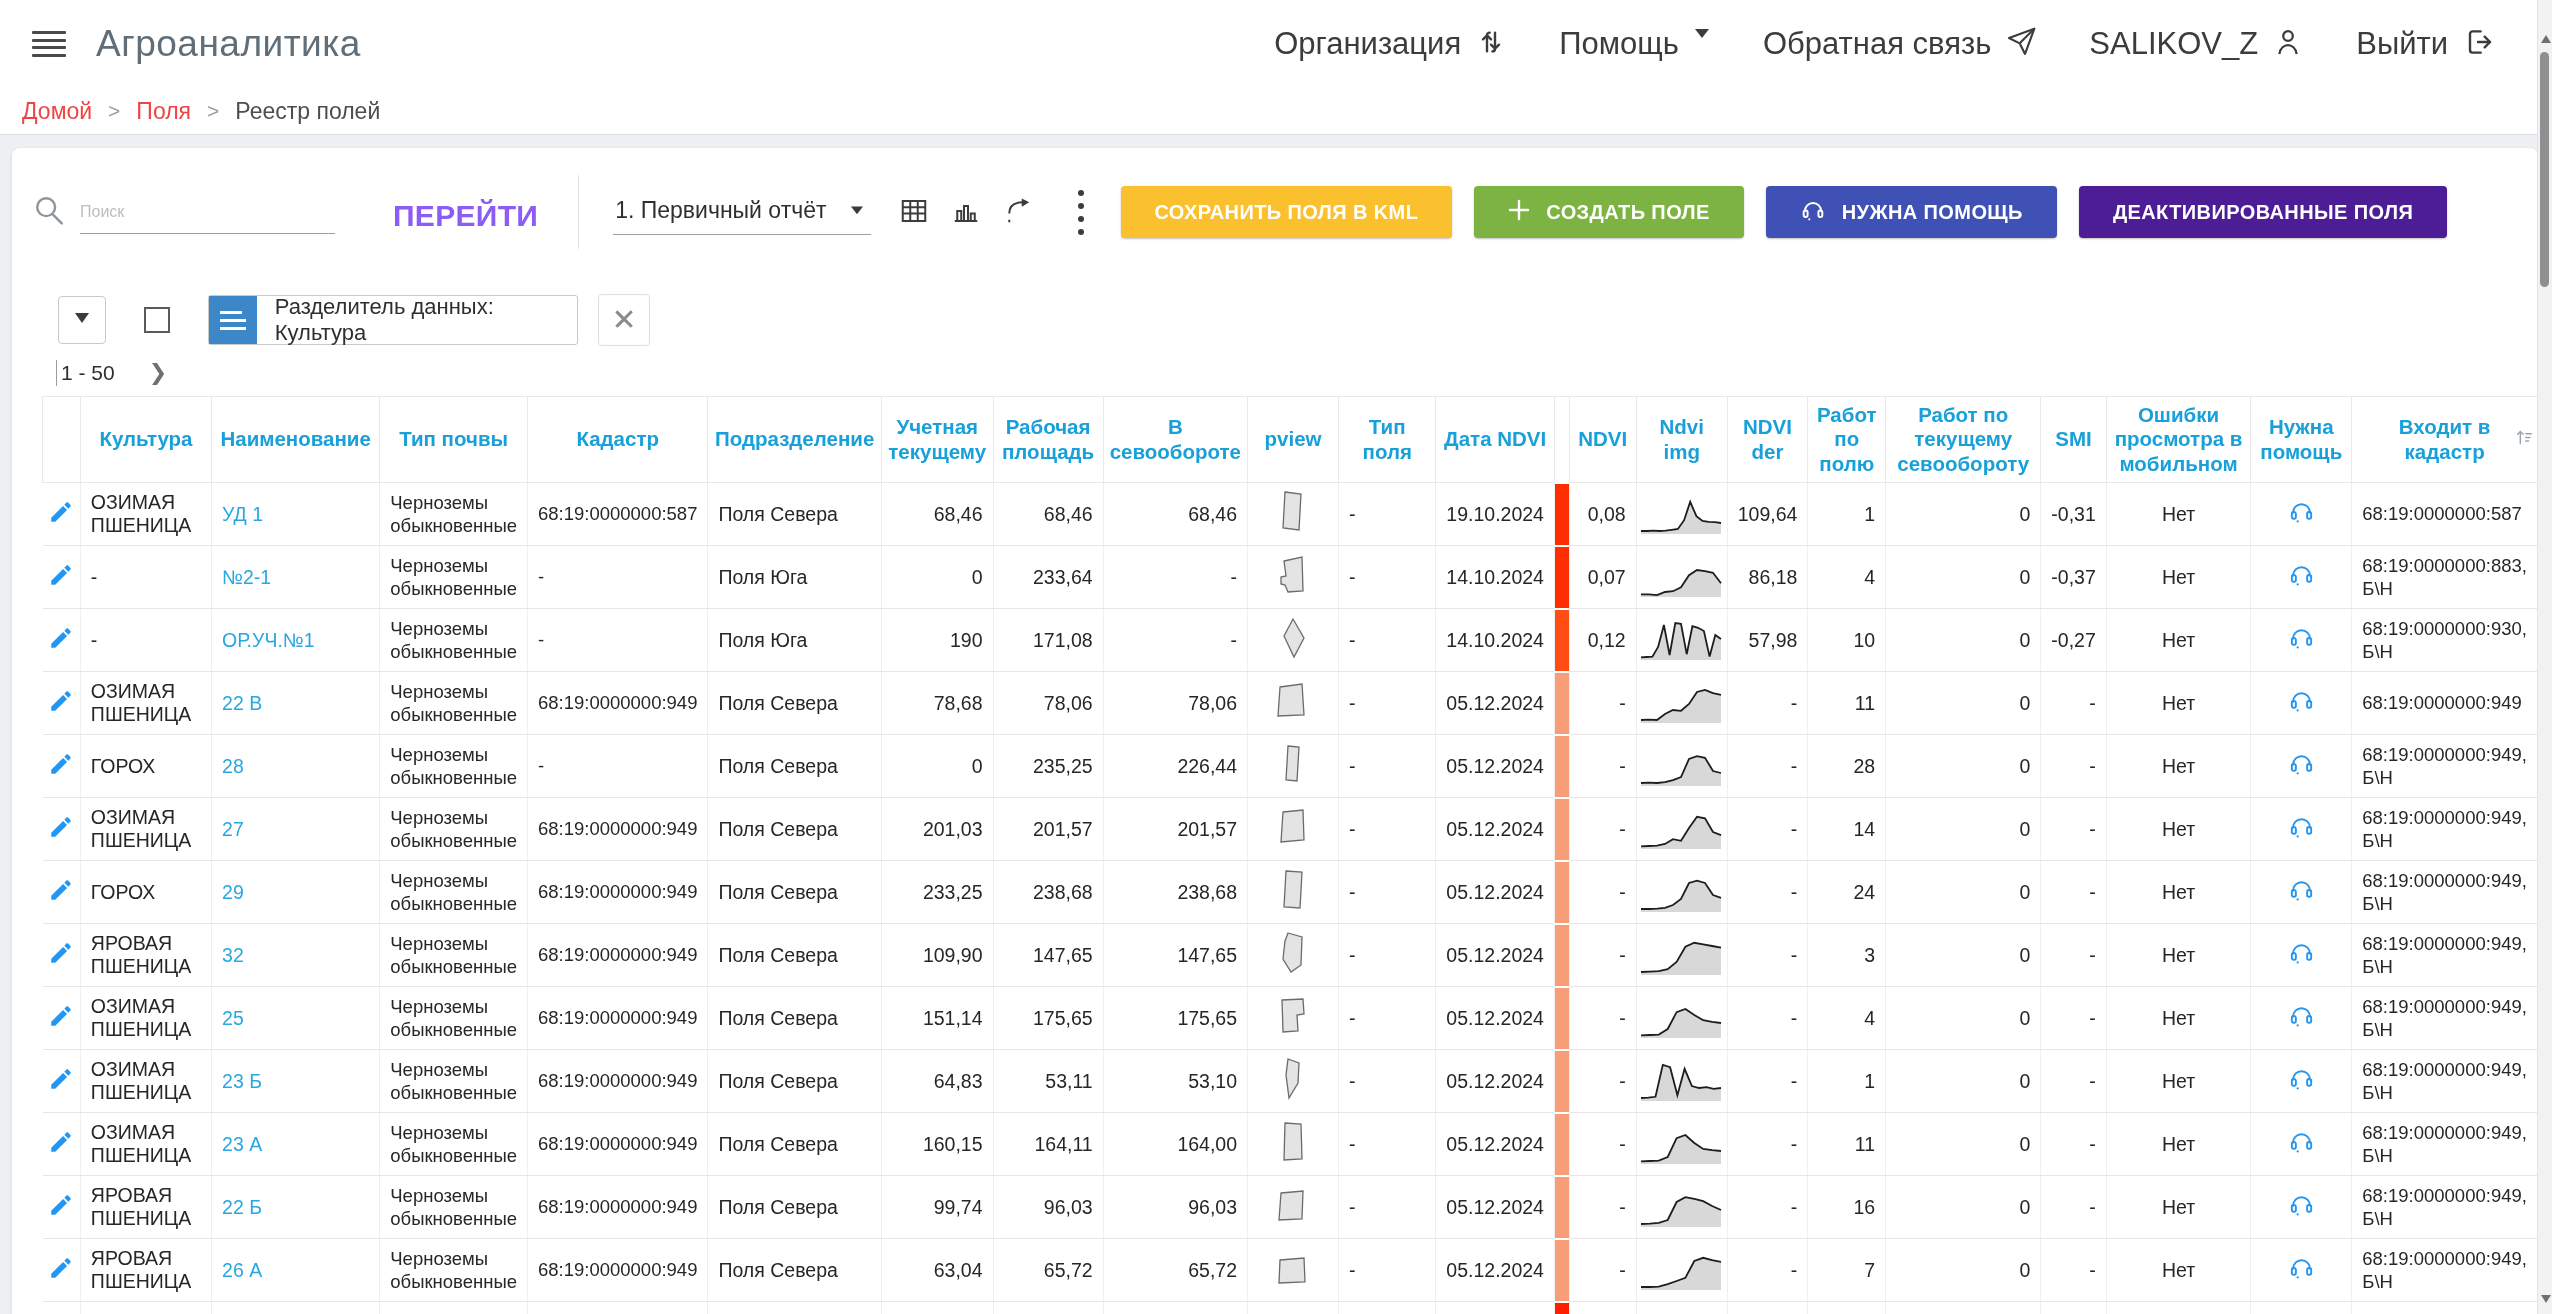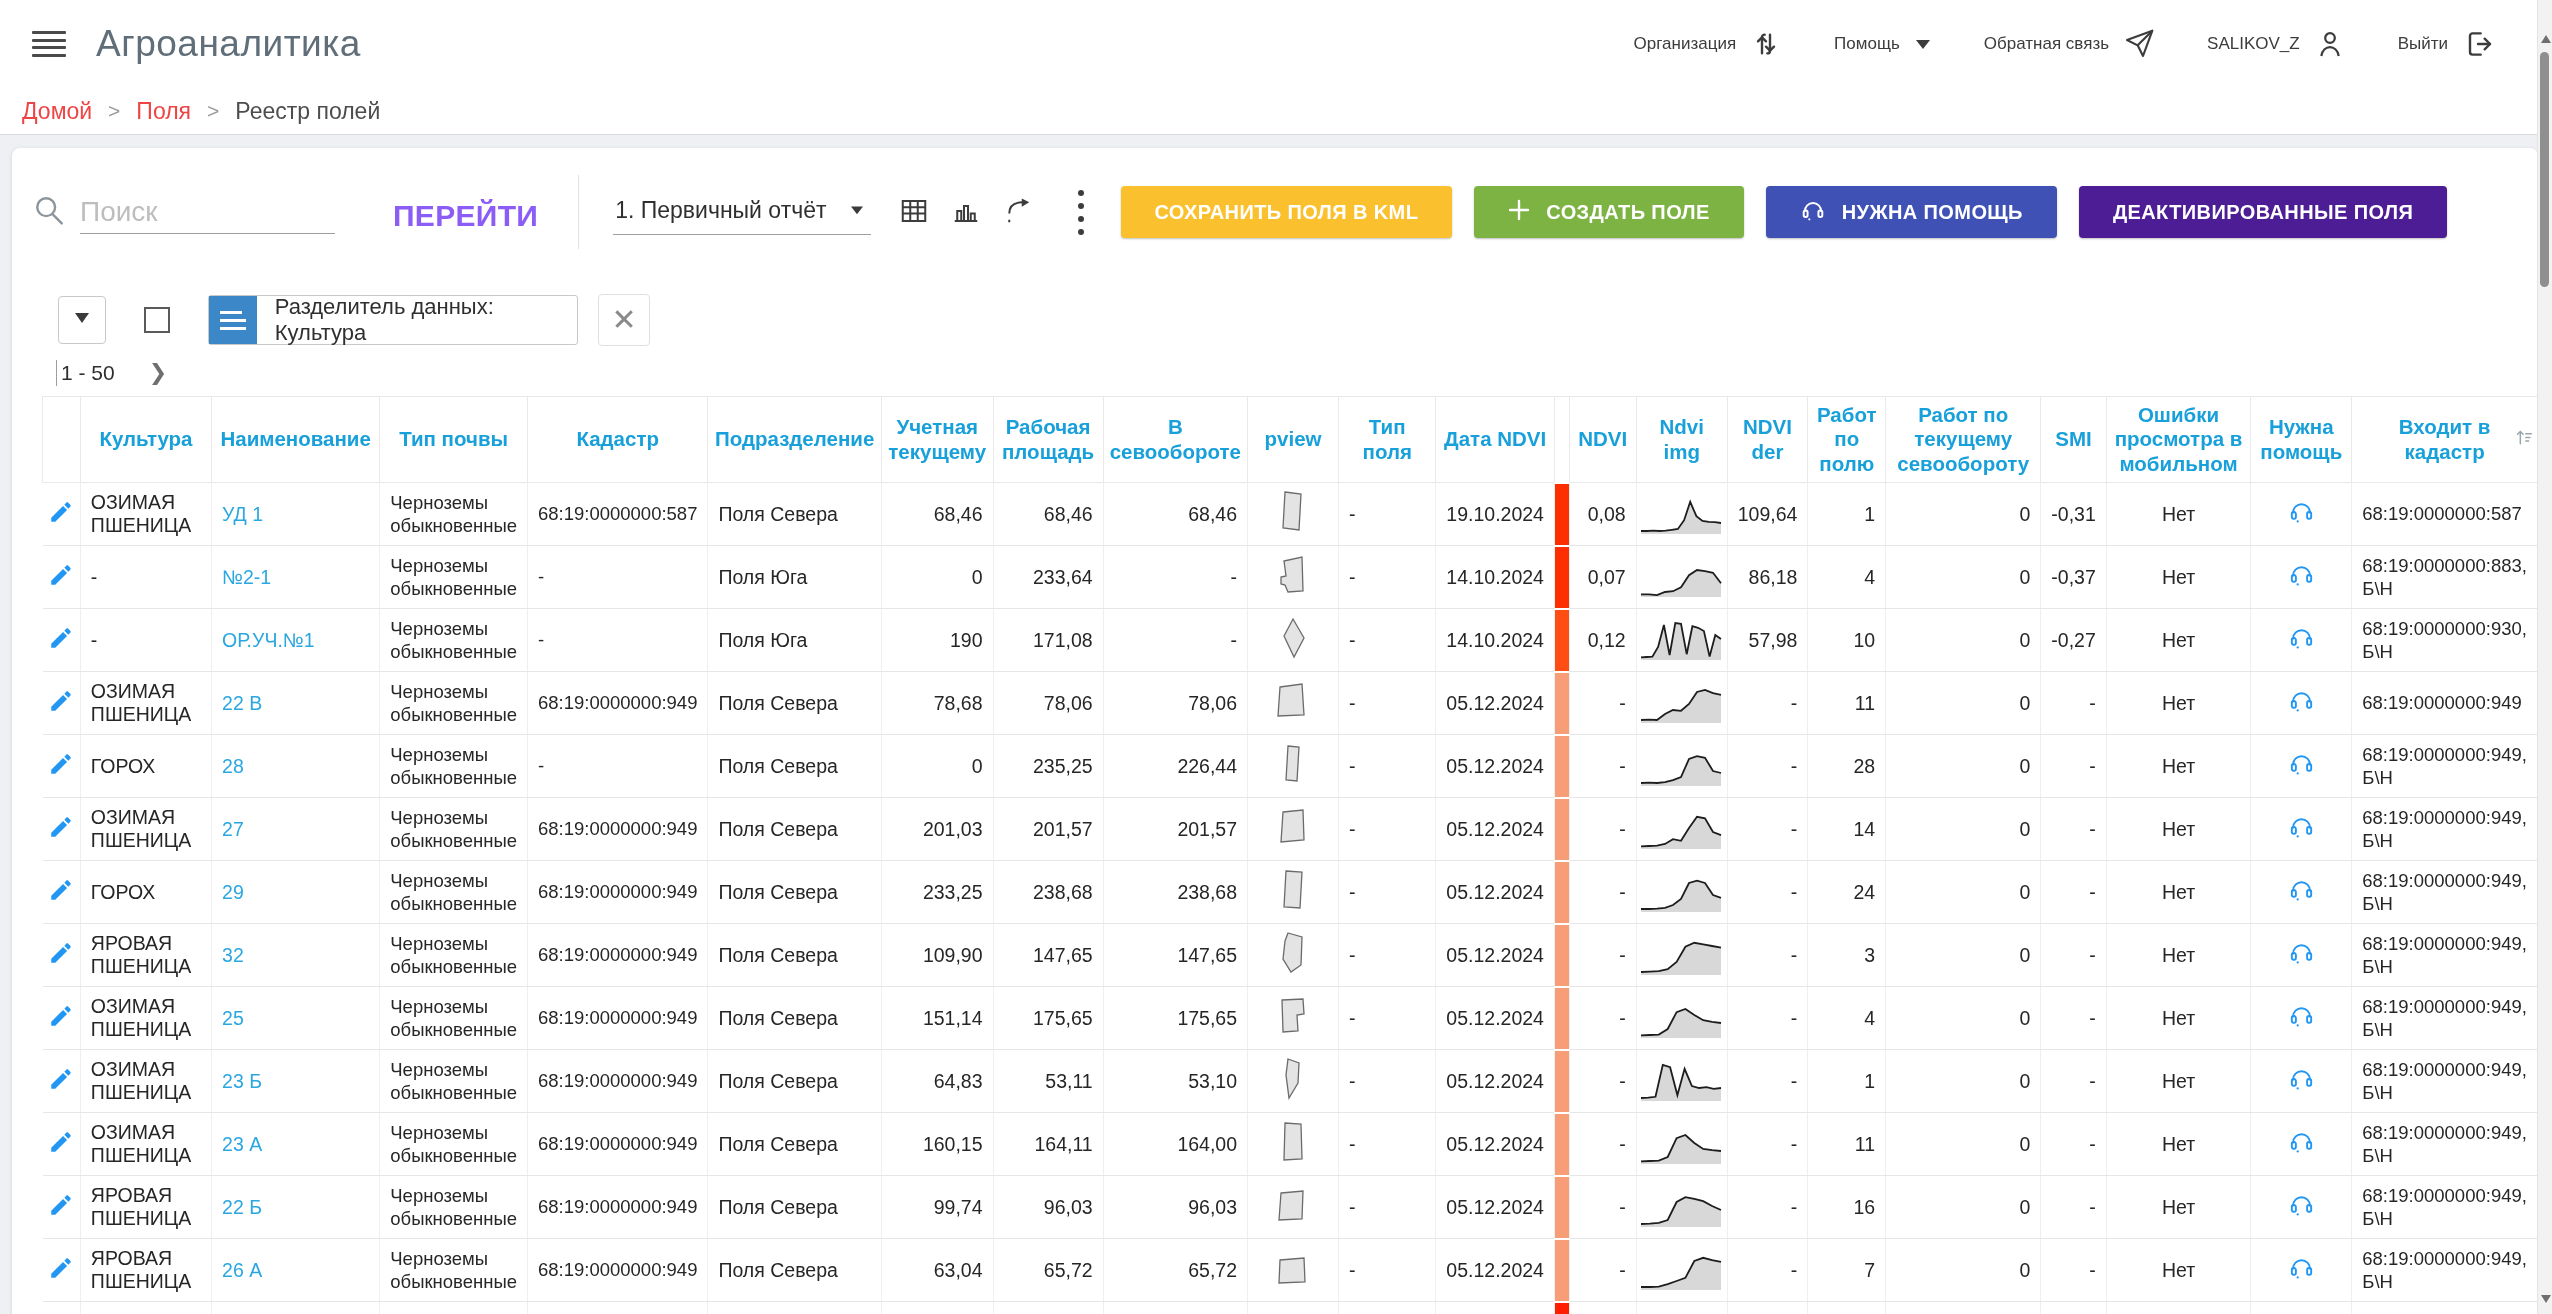--- a/index.html
+++ b/index.html
@@ -5,37 +5,37 @@
   * { margin:0; padding:0; box-sizing:border-box; }
   html,body { width:2552px; height:1314px; overflow:hidden;
     font-family:"Liberation Sans","DejaVu Sans",sans-serif; background:#eef0f3; color:#222; }
 
   
   .topbar { background:#fff; height:88px; display:flex; align-items:center; padding:0 24px; }
   .burger { width:34px; height:26px; display:flex; flex-direction:column; justify-content:space-between; cursor:pointer; margin:0 30px 0 8px; }
   .burger i { display:block; height:3px; background:#4a4a4a; border-radius:1px; }
   .app-title { font-size:37px; font-weight:300; color:#5f6e79; letter-spacing:.5px; }
   .topnav { margin-left:auto; display:flex; align-items:center; gap:52px; padding-right:34px; }
-  .topnav .navitem { display:flex; align-items:center; gap:14px; font-size:17px; color:#3c3c3c; cursor:pointer; }
+  .topnav .navitem { display:flex; gap:14px; font-size:31px; color:#3c3c3c; cursor:pointer; }
   .topnav svg { display:block; }
 
   
   .crumbs { background:#fff; height:47px; display:flex; align-items:center; padding-left:22px; border-bottom:1px solid #d9dcdf; font-size:23px; }
   .crumb { color:#ef4444; cursor:pointer; }
   .crumb.current { color:#4d4d4d; cursor:default; }
   .crumb-sep { color:#9a9a9a; margin:0 16px; font-size:21px; }
 
   
   .card { position:absolute; left:12px; right:14px; top:148px; bottom:-40px; background:#fff;
     border-radius:8px; box-shadow:0 1px 4px rgba(0,0,0,.12); overflow:hidden; }
 
   
   .toolbar { display:flex; align-items:center; height:92px; margin:18px 20px 0 20px; }
   .search-wrap { display:flex; align-items:center; gap:14px; }
-  .search-input { border:none; outline:none; border-bottom:1px solid #9e9e9e; width:255px; height:44px; font-size:28px; color:#333; }
+  .search-input { border:none; outline:none; border-bottom:1px solid #9e9e9e; width:255px; height:44px; font-size:16px; color:#333; }
   .search-input::placeholder { color:#bdbdbd; }
   .go-btn { background:none; border:none; font-family:inherit; font-weight:700; font-size:30px; color:#8b5cf6; margin:8px 40px 0 58px; cursor:pointer; letter-spacing:.3px; }
   .vdiv { width:1px; height:74px; background:#e2e2e2; margin-right:34px; }
   .report-select { display:flex; align-items:center; gap:22px; border-bottom:1px solid #9e9e9e; height:46px; padding:0 6px 2px 2px; cursor:pointer; }
   .report-select .sel-label { font-size:23px; color:#2f2f2f; }
   .tool-icons { display:flex; align-items:center; gap:18px; margin-left:26px; }
   .icon-btn { background:none; border:none; cursor:pointer; padding:2px; }
   .kebab { width:8px; margin:0 36px 0 42px; cursor:pointer; display:flex; flex-direction:column; gap:7px; align-items:center; }
   .kebab i { width:6px; height:6px; border-radius:50%; background:#3c3c3c; }
   .action-btn { height:52px; border:none; border-radius:4px; color:#fff; font-family:inherit; font-weight:700;

